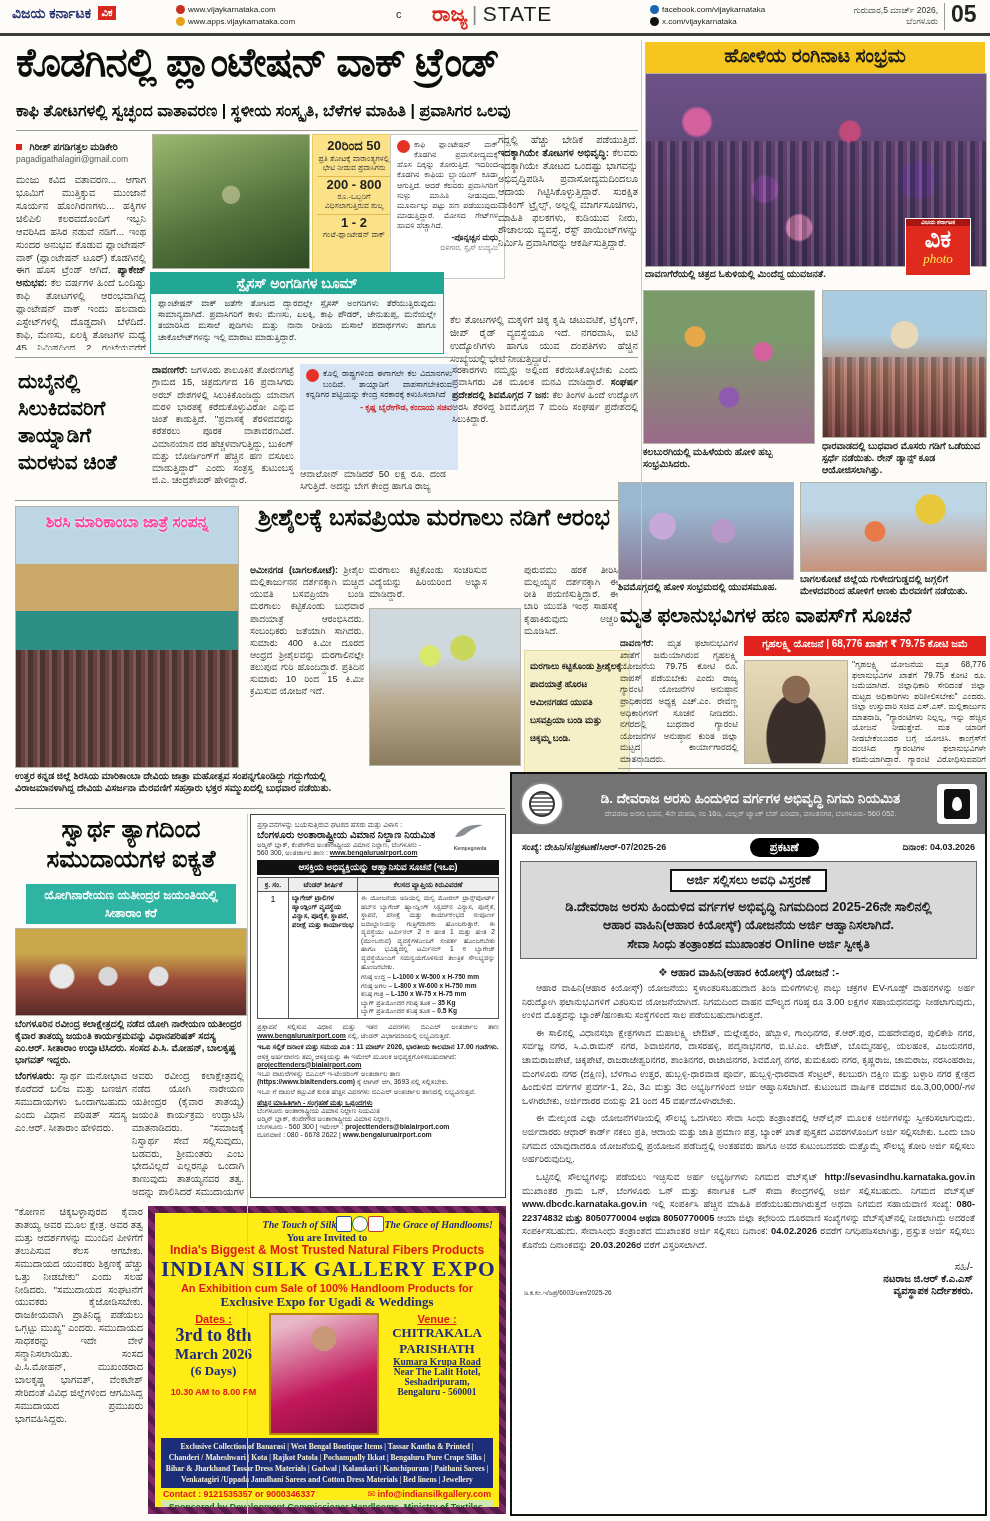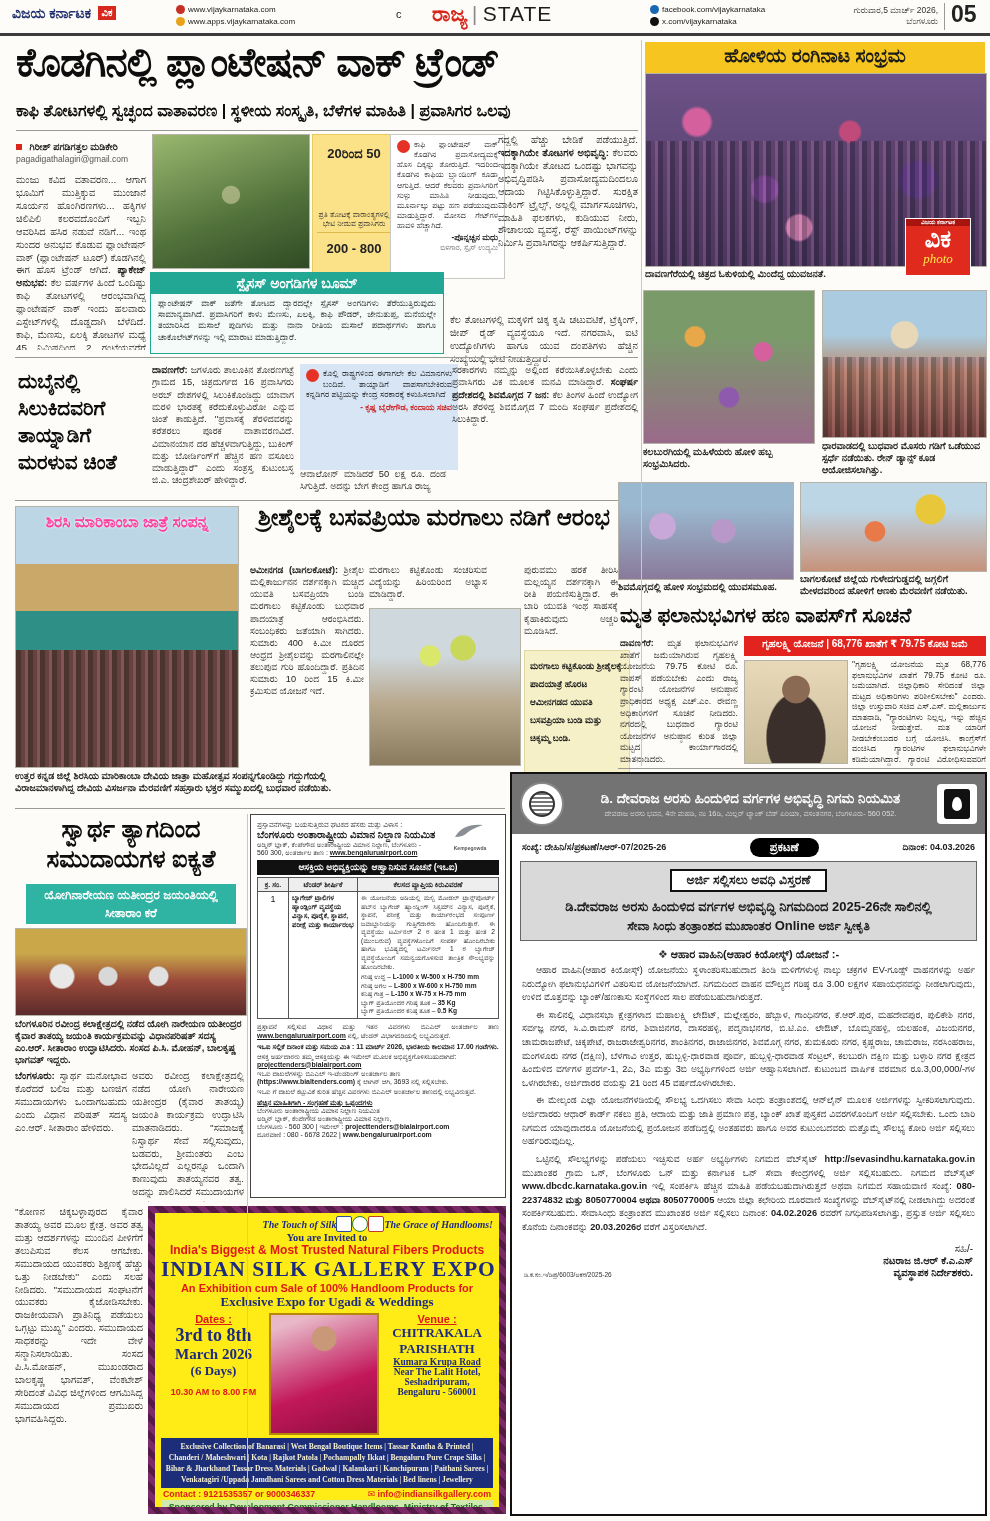--- a/index.html
+++ b/index.html
@@ -16,22 +16,22 @@
   .vrule{position:absolute;background:#c9c7c0;width:1px;}
   
   #hdr{border-bottom:3px solid #3c3c3c;}
   .hicon{display:inline-block;width:9px;height:9px;border-radius:50%;vertical-align:middle;margin-right:3px;}
   
   .hl{font-weight:bold;color:#0d0d0d;}
   .cap{font-size:9.5px;font-weight:bold;line-height:1.28;color:#222;}
   .body{font-size:9.8px;line-height:1.32;color:#1c1c1c;}
   .dl{font-weight:bold;}
   
-  .statnum{font-size:13px;font-weight:bold;color:#222;margin-top:8px;}
-  .statlab{font-size:7.6px;line-height:1.25;color:#333;margin-top:48px;}
+  .statnum{font-size:13px;font-weight:bold;color:#222;}
+  .statlab{font-size:7.6px;line-height:1.25;color:#333;}
   .reddot{display:inline-block;width:13px;height:13px;border-radius:50%;background:#e63226;}
   .photo{position:absolute;overflow:hidden;border:1px solid #b5b2a8;}
   .crowdtex{position:absolute;left:0;right:0;bottom:0;top:55%;
     background:repeating-linear-gradient(90deg,rgba(20,10,25,.35) 0 5px,rgba(90,40,80,.25) 5px 9px,rgba(200,120,160,.25) 9px 12px);}
   
   .vklogo{position:absolute;background:#e02a1e;border:1px solid #fff;color:#fff;text-align:center;}
   
   .navy{color:#1c2a80;}
   .adred{color:#e01818;}
   
@@ -352,20 +352,21 @@
       </div>
     </div>
     <div style="display:flex;justify-content:space-between;align-items:center;padding:4px 10px;">
       <span class="b" style="font-size:9px;">ಸಂಖ್ಯೆ: ದೇಹಿನಿ/ಸ/ಪ್ರಕಟಣೆ/ಸಿಆರ್-07/2025-26</span>
       <span class="b" style="background:#000;color:#fff;border-radius:14px;padding:3px 20px;font-size:11.5px;">ಪ್ರಕಟಣೆ</span>
       <span class="b" style="font-size:9px;">ದಿನಾಂಕ: 04.03.2026</span>
     </div>
     <div style="margin:0 8px;background:#d9d9d9;border:1px solid #666;padding:7px 8px;text-align:center;">
       <span class="b" style="display:inline-block;border:2px solid #111;background:#fff;padding:2px 14px;font-size:12.5px;">ಅರ್ಜಿ ಸಲ್ಲಿಸಲು ಅವಧಿ ವಿಸ್ತರಣೆ</span>
       <div class="b" style="font-size:13px;margin-top:7px;">ಡಿ.ದೇವರಾಜ ಅರಸು ಹಿಂದುಳಿದ ವರ್ಗಗಳ ಅಭಿವೃದ್ಧಿ ನಿಗಮದಿಂದ 2025-26ನೇ ಸಾಲಿನಲ್ಲಿ</div>
+      <div class="b" style="font-size:12.5px;margin-top:3px;">ಆಹಾರ ವಾಹಿನಿ(ಆಹಾರ ಕಿಯೋಸ್ಕ್) ಯೋಜನೆಯ ಅರ್ಜಿ ಆಹ್ವಾನಿಸಲಾಗಿದೆ.</div>
       <div class="b" style="font-size:12px;margin-top:3px;">
         <span>ಸೇವಾ ಸಿಂಧು ತಂತ್ರಾಂಶದ ಮುಖಾಂತರ </span><span style="font-size:13px;">Online</span><span> ಅರ್ಜಿ ಸ್ವೀಕೃತಿ</span>
       </div>
     </div>
     <div class="c b" style="font-size:11px;margin:7px 0 3px;">
       <span style="color:#333;">❖ </span><span>ಆಹಾರ ವಾಹಿನಿ(ಆಹಾರ ಕಿಯೋಸ್ಕ್) ಯೋಜನೆ :-</span>
     </div>
     <div class="j" style="margin:0 10px;font-size:9.2px;line-height:1.48;text-indent:14px;">ಆಹಾರ ವಾಹಿನಿ(ಆಹಾರ ಕಿಯೋಸ್ಕ್) ಯೋಜನೆಯು ಸ್ಥಳಾಂತರಿಸಬಹುದಾದ ತಿಂಡಿ ಮಳಿಗೆಗಳುಳ್ಳ ನಾಲ್ಕು ಚಕ್ರಗಳ EV-ಗೂಡ್ಸ್ ವಾಹನಗಳನ್ನು ಅರ್ಹ ನಿರುದ್ಯೋಗಿ ಫಲಾನುಭವಿಗಳಿಗೆ ವಿತರಿಸುವ ಯೋಜನೆಯಾಗಿದೆ. ನಿಗಮದಿಂದ ವಾಹನ ಮೌಲ್ಯದ ಗರಿಷ್ಠ ರೂ 3.00 ಲಕ್ಷಗಳ ಸಹಾಯಧನವನ್ನು ನೀಡಲಾಗುವುದು, ಉಳಿದ ಮೊತ್ತವನ್ನು ಬ್ಯಾಂಕ್/ಹಣಕಾಸು ಸಂಸ್ಥೆಗಳಿಂದ ಸಾಲ ಪಡೆಯಬಹುದಾಗಿರುತ್ತದೆ.</div>
     <div class="j" style="margin:4px 10px 0;font-size:9.2px;line-height:1.48;text-indent:14px;">ಈ ಸಾಲಿನಲ್ಲಿ ವಿಧಾನಸಭಾ ಕ್ಷೇತ್ರಗಳಾದ ಮಹಾಲಕ್ಷ್ಮಿ ಲೇಔಟ್, ಮಲ್ಲೇಶ್ವರಂ, ಹೆಬ್ಬಾಳ, ಗಾಂಧಿನಗರ, ಕೆ.ಆರ್.ಪುರ, ಮಹದೇವಪುರ, ಪುಲಿಕೇಶಿ ನಗರ, ಸರ್ವಜ್ಞ ನಗರ, ಸಿ.ವಿ.ರಾಮನ್ ನಗರ, ಶಿವಾಜಿನಗರ, ದಾಸರಹಳ್ಳಿ, ಪದ್ಮನಾಭನಗರ, ಬಿ.ಟಿ.ಎಂ. ಲೇಔಟ್, ಬೊಮ್ಮನಹಳ್ಳಿ, ಯಲಹಂಕ, ವಿಜಯನಗರ, ಚಾಮರಾಜಪೇಟೆ, ಚಿಕ್ಕಪೇಟೆ, ರಾಜರಾಜೇಶ್ವರಿನಗರ, ಶಾಂತಿನಗರ, ರಾಜಾಜಿನಗರ, ಶಿವಮೊಗ್ಗ ನಗರ, ತುಮಕೂರು ನಗರ, ಕೃಷ್ಣರಾಜ, ಚಾಮರಾಜ, ನರಸಿಂಹರಾಜ, ಮಂಗಳೂರು ನಗರ (ದಕ್ಷಿಣ), ಬೆಳಗಾವಿ ಉತ್ತರ, ಹುಬ್ಬಳ್ಳಿ-ಧಾರವಾಡ ಪೂರ್ವ, ಹುಬ್ಬಳ್ಳಿ-ಧಾರವಾಡ ಸೆಂಟ್ರಲ್, ಕಲಬುರಗಿ ದಕ್ಷಿಣ ಮತ್ತು ಬಳ್ಳಾರಿ ನಗರ ಕ್ಷೇತ್ರದ ಹಿಂದುಳಿದ ವರ್ಗಗಳ ಪ್ರವರ್ಗ-1, 2ಎ, 3ಎ ಮತ್ತು 3ಬಿ ಅಭ್ಯರ್ಥಿಗಳಿಂದ ಅರ್ಜಿ ಆಹ್ವಾನಿಸಲಾಗಿದೆ. ಕುಟುಂಬದ ವಾರ್ಷಿಕ ವರಮಾನ ರೂ.3,00,000/-ಗಳ ಒಳಗಿರಬೇಕು, ಅರ್ಜಿದಾರರ ವಯಸ್ಸು 21 ರಿಂದ 45 ವರ್ಷದೊಳಗಿರಬೇಕು.</div>
     <div class="j" style="margin:4px 10px 0;font-size:9.2px;line-height:1.48;text-indent:14px;">ಈ ಮೇಲ್ಕಂಡ ಎಲ್ಲಾ ಯೋಜನೆಗಳಡಿಯಲ್ಲಿ ಸೌಲಭ್ಯ ಒದಗಿಸಲು ಸೇವಾ ಸಿಂಧು ತಂತ್ರಾಂಶದಲ್ಲಿ ಆನ್‌ಲೈನ್ ಮೂಲಕ ಅರ್ಜಿಗಳನ್ನು ಸ್ವೀಕರಿಸಲಾಗುವುದು. ಅರ್ಜಿದಾರರು ಆಧಾರ್ ಕಾರ್ಡ್ ನಕಲು ಪ್ರತಿ, ಆದಾಯ ಮತ್ತು ಜಾತಿ ಪ್ರಮಾಣ ಪತ್ರ, ಬ್ಯಾಂಕ್ ಖಾತೆ ಪುಸ್ತಕದ ವಿವರಗಳೊಂದಿಗೆ ಅರ್ಜಿ ಸಲ್ಲಿಸಬೇಕು. ಒಂದು ಬಾರಿ ನಿಗಮದ ಯಾವುದಾದರೂ ಯೋಜನೆಯಲ್ಲಿ ಪ್ರಯೋಜನ ಪಡೆದಿದ್ದಲ್ಲಿ ಅಂತಹವರು ಹಾಗೂ ಅವರ ಕುಟುಂಬದವರು ಮತ್ತೊಮ್ಮೆ ಸೌಲಭ್ಯ ಕೋರಿ ಅರ್ಜಿ ಸಲ್ಲಿಸಲು ಅರ್ಹರಿರುವುದಿಲ್ಲ.</div>

